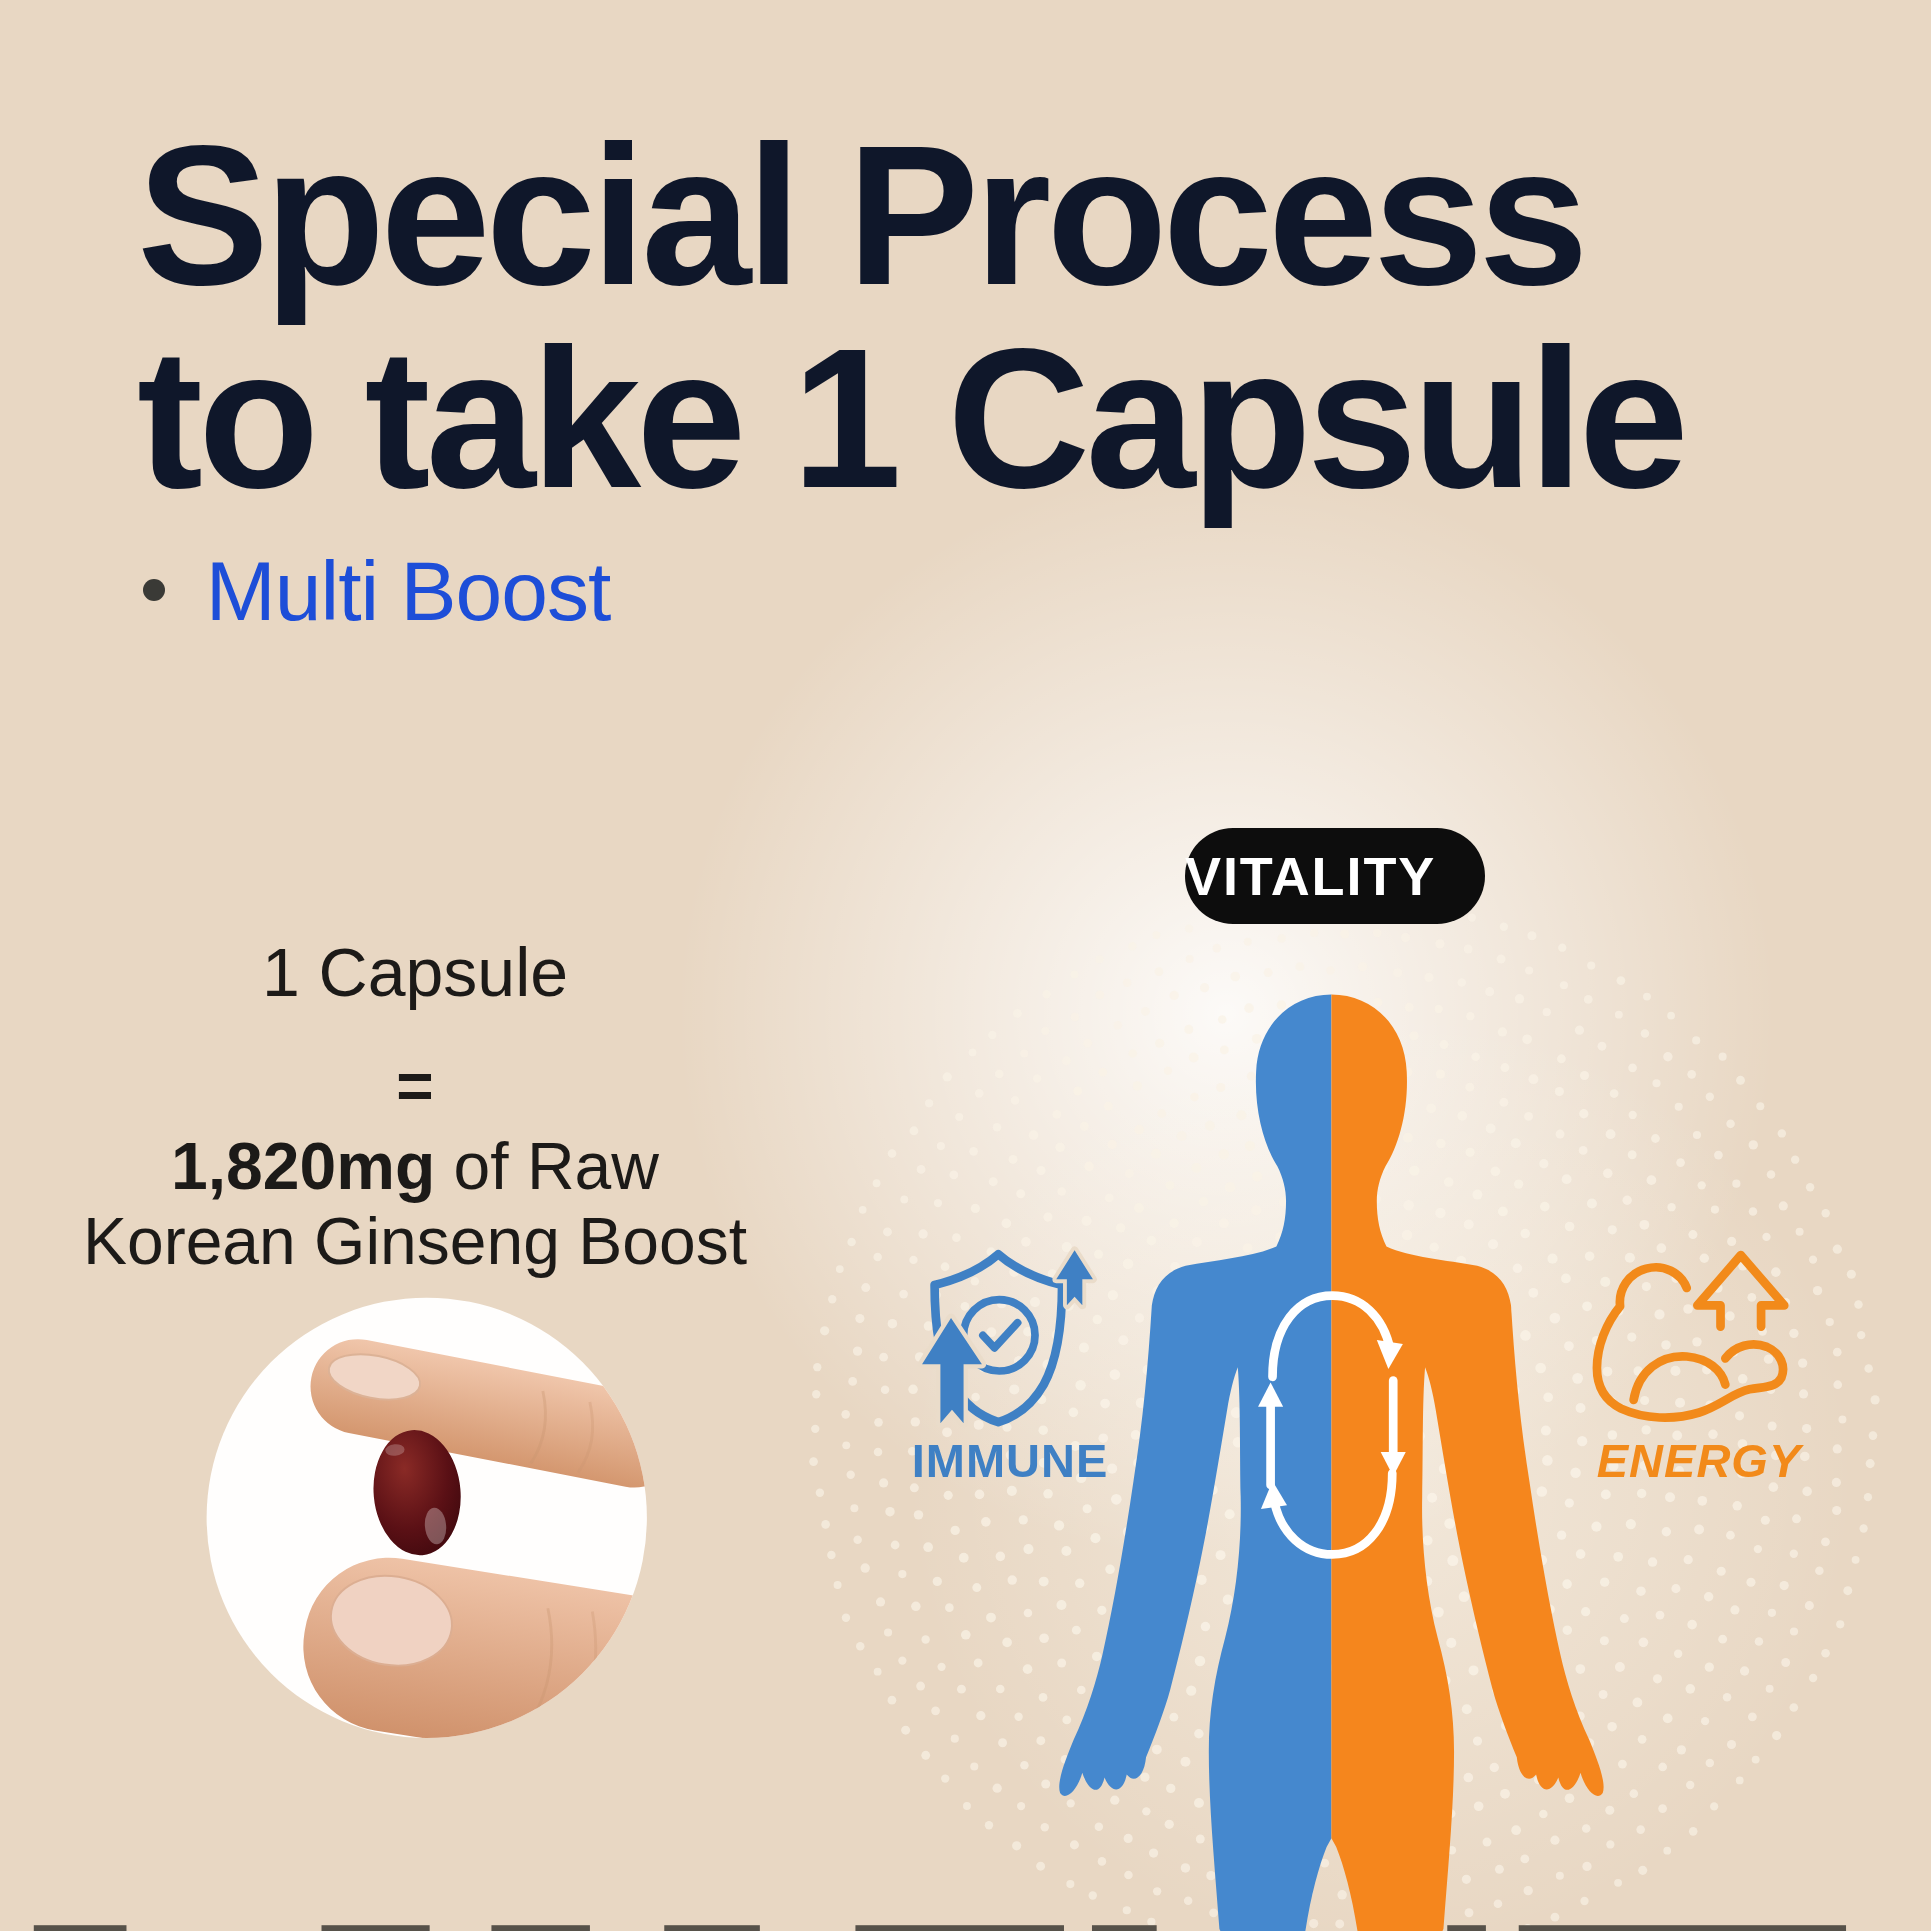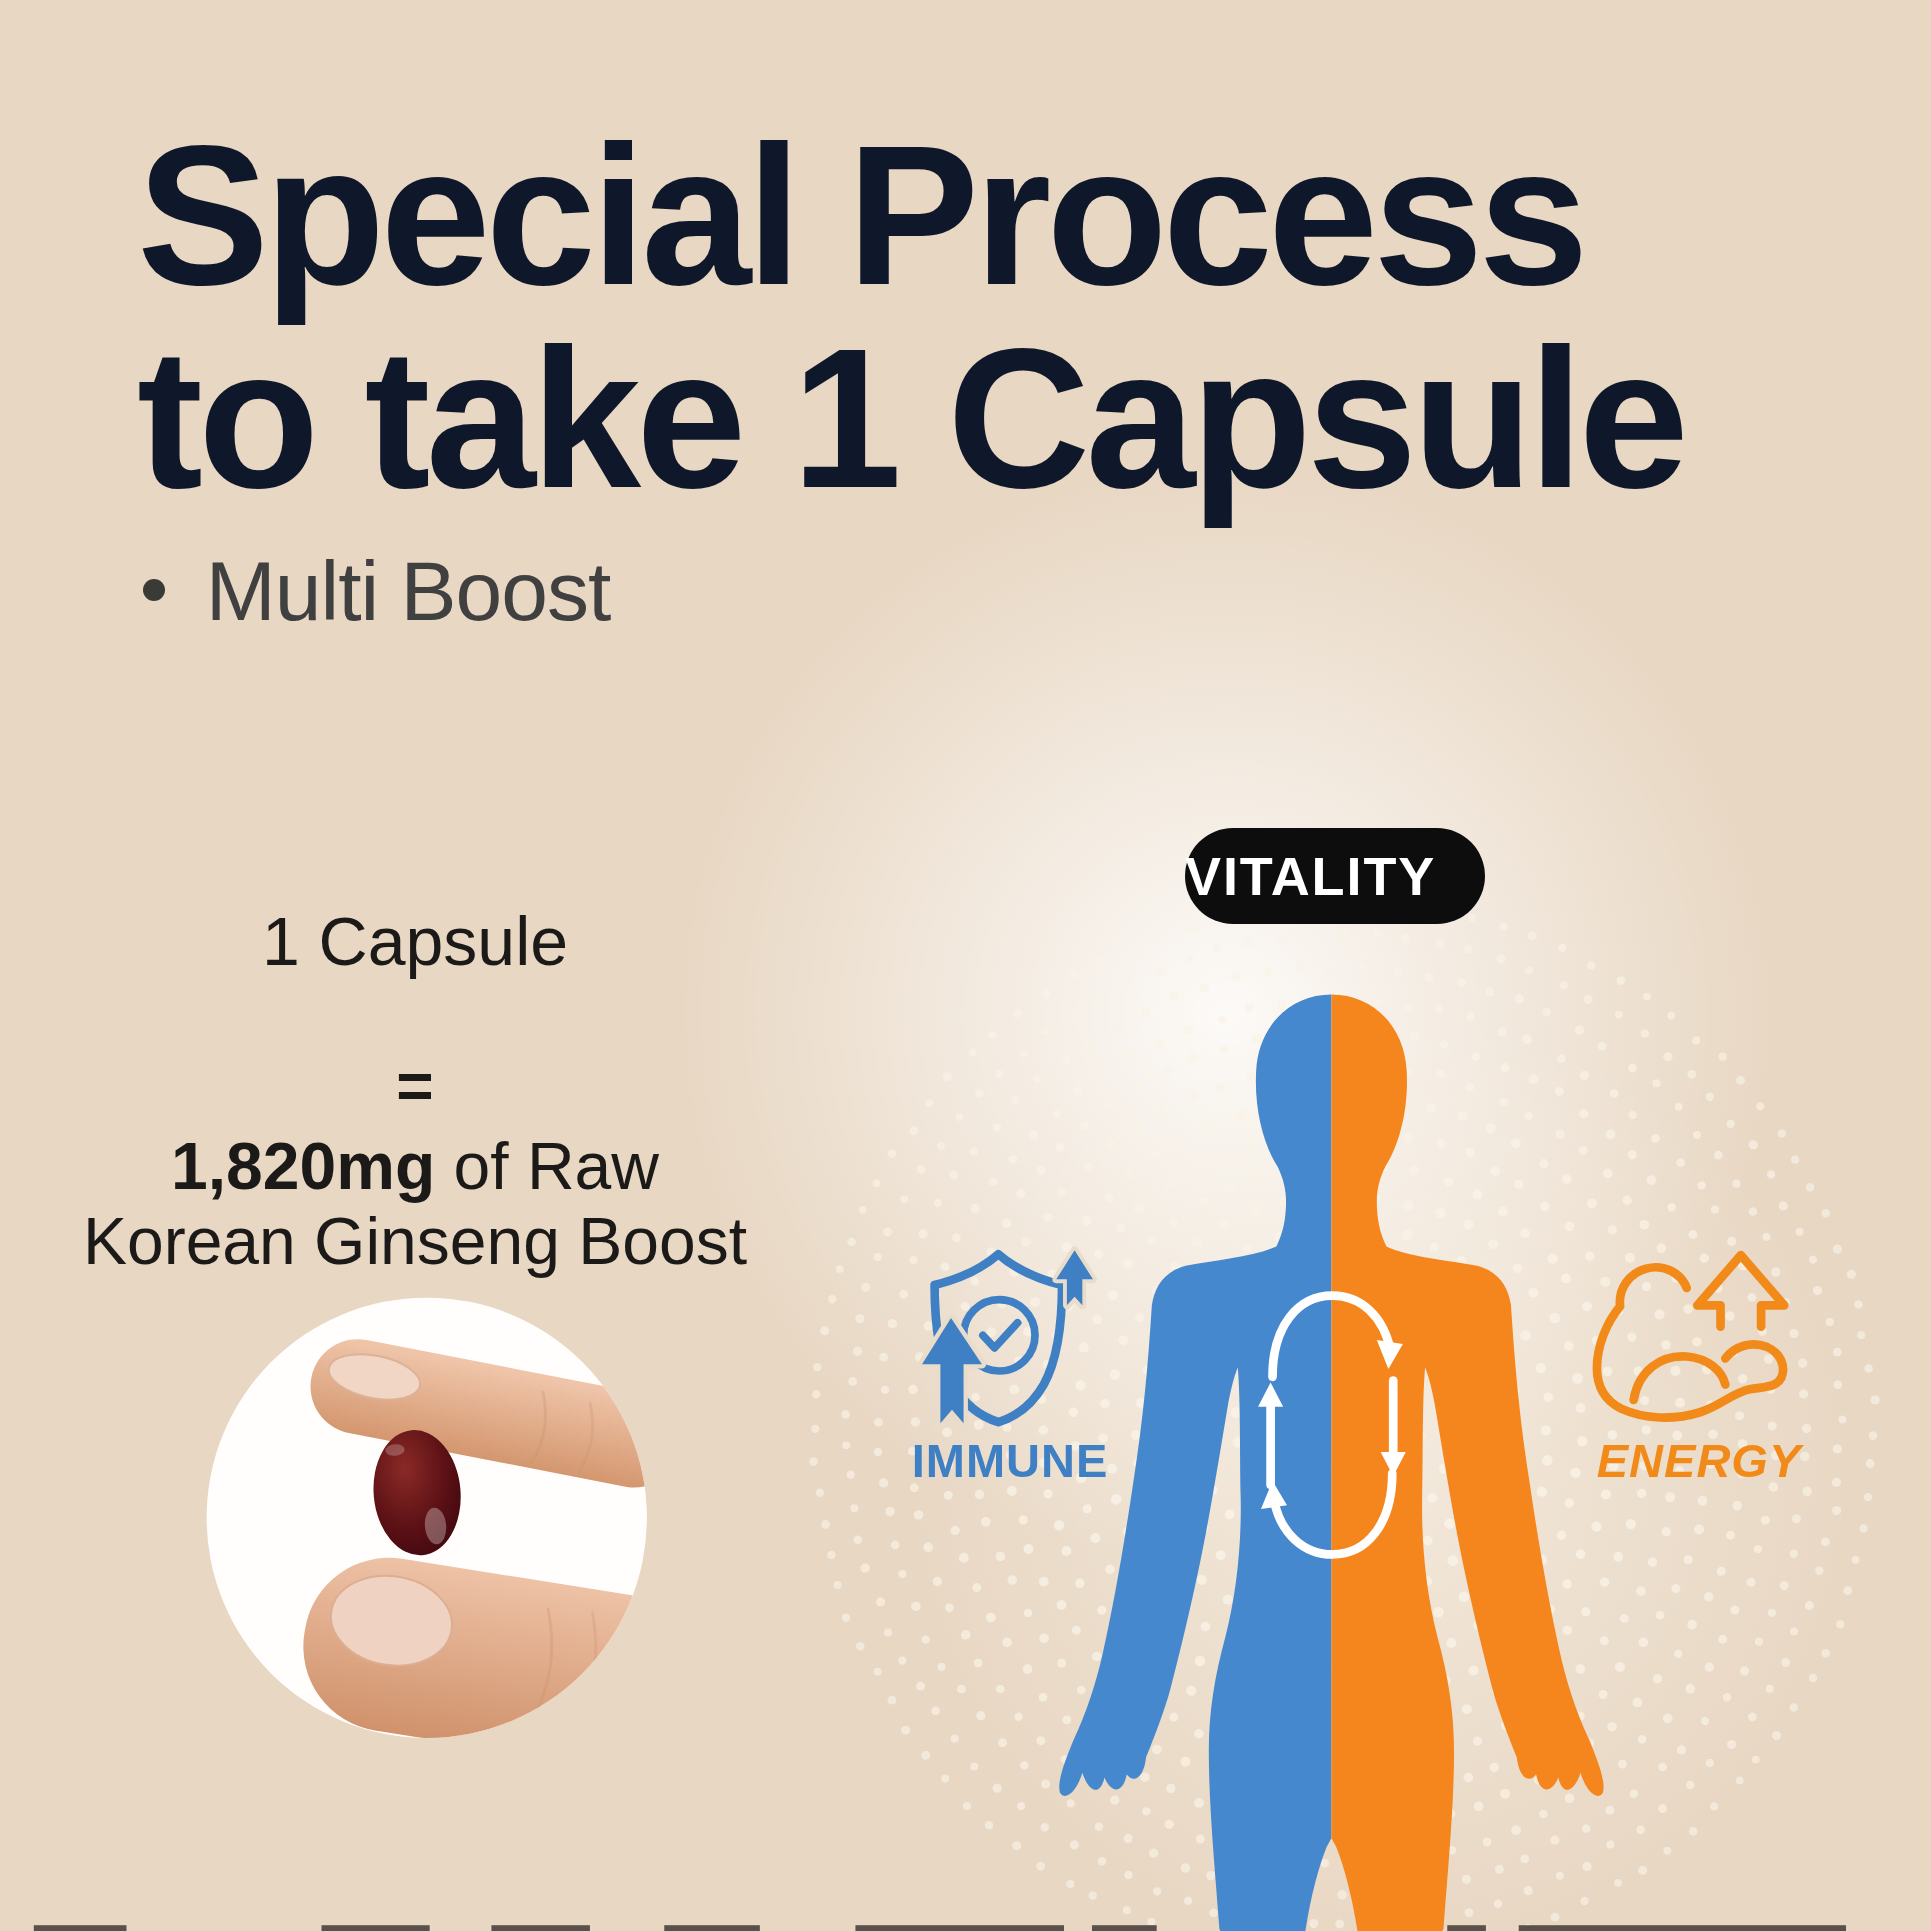--- a/index.html
+++ b/index.html
@@ -18,24 +18,24 @@
   
   .title{
     left:137px;top:114px;width:1690px;
     font-size:198px;font-weight:bold;letter-spacing:-4.8px;line-height:203px;
     color:#0f172a;
   }
   
   .bullets{left:137px;top:537px;width:1448px;}
   .bullet-row{display:flex;align-items:flex-start;}
   .bullet-dot{width:22px;height:22px;border-radius:50%;background:#3a3a36;margin:42px 41px 0 5.8px;flex:0 0 auto;}
-  .bullet-text{font-size:84px;letter-spacing:-1px;line-height:108px;color:#404040;}
+  .bullet-text{font-size:84px;letter-spacing:-1px;line-height:108px;color:#1d4ed8;}
   
   .eq{color:#1c1a18;text-align:center;width:676px;left:77px;}
-  .eq-line1{top:902px;font-size:68px;}
+  .eq-line1{top:933px;font-size:68px;}
   .eq-equals{top:1049px;font-size:64px;font-weight:bold;}
   .eq-line3{top:1128px;font-size:66px;}
   .eq-line4{top:1203px;font-size:66px;}
   .eq b{font-weight:bold;text-align:center;}
   
   .badge{
     left:1185px;top:828px;width:300px;height:96px;border-radius:50px;
     background:var(--badge-bg,#0d0d0d);display:flex;align-items:center;justify-content:flex-start;
   }
   .badge-text{color:var(--badge-text,#fff);font-size:54px;font-weight:bold;letter-spacing:1.9px;}

